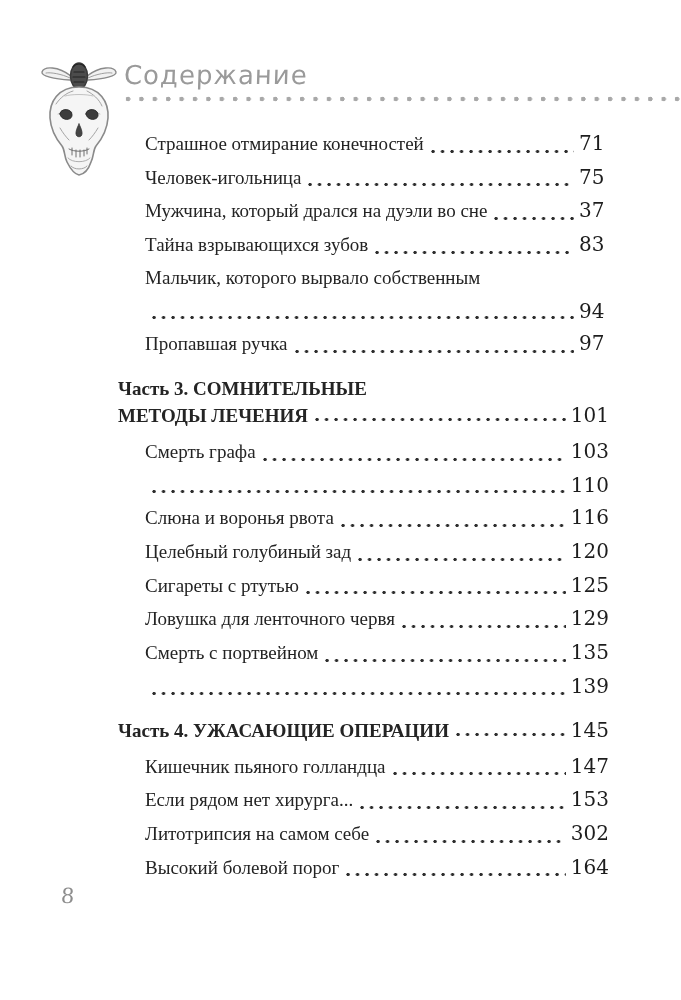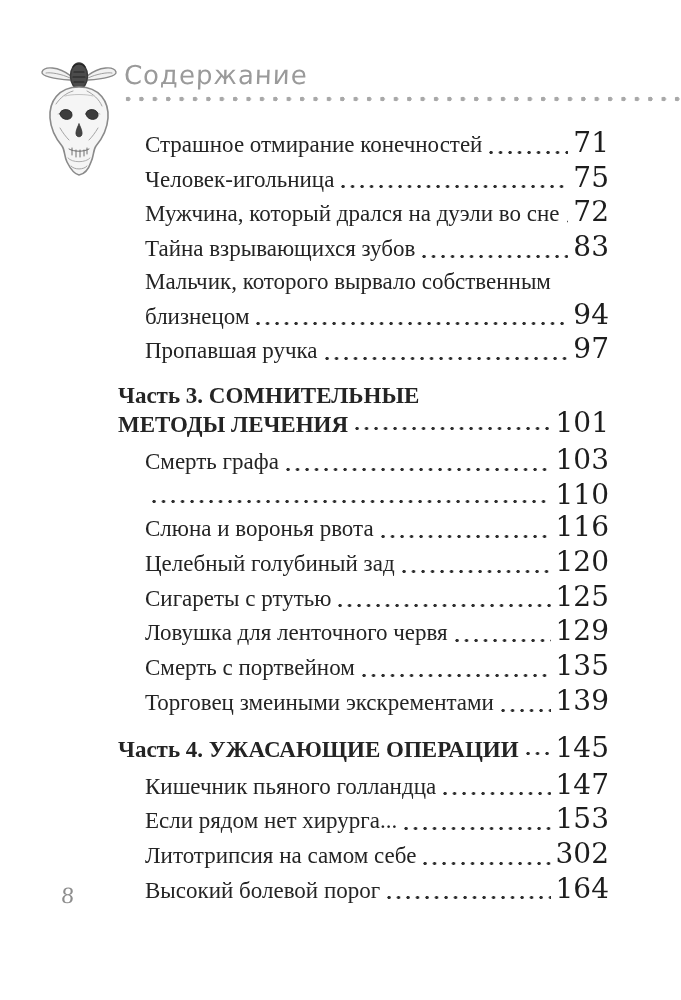--- a/index.html
+++ b/index.html
@@ -60,34 +60,34 @@
     white-space: nowrap;
   }
   .toc-item.entry .toc-row { padding-left: 27px; }
   .toc-item.section { margin-top: 14px; margin-bottom: 6px; }
   .toc-item.section .toc-row {
     line-height: 27px;
     font-weight: bold;
     padding-left: 0;
   }
   .toc-title {
-    font-size: 23px;
+    font-size: 19px;
     color: #242424;
   }
   .leader {
     flex: 1 1 auto;
     align-self: flex-end;
     height: 5px;
     margin: 0 5px 7px 7px;
     background-image: radial-gradient(circle 1.5px at 2px 2.5px, #2c2c2c 1.4px, rgba(44,44,44,0) 1.9px);
     background-size: 9.5px 5px;
     background-repeat: repeat-x;
   }
   .pagenum {
-    font-size: 28px;
+    font-size: 20px;
     color: #1d1d1d;
     min-width: 30px;
     font-family: "DejaVu Serif", serif;
     font-weight: 400;
   }
   .toc-item.section .pagenum { font-weight: normal; }
   
   .folio {
     position: absolute;
     left: 61px;
@@ -144,36 +144,35 @@
         <div class="toc-row">
           <span class="toc-title">Человек-игольница</span>
           <span class="leader"></span>
           <span class="pagenum">75</span>
         </div>
       </div>
       <div class="toc-item entry">
         <div class="toc-row">
           <span class="toc-title">Мужчина, который дрался на дуэли во сне</span>
           <span class="leader"></span>
-          <span class="pagenum">72</span>
+          <span class="pagenum">37</span>
         </div>
       </div>
       <div class="toc-item entry">
         <div class="toc-row">
           <span class="toc-title">Тайна взрывающихся зубов</span>
           <span class="leader"></span>
           <span class="pagenum">83</span>
         </div>
       </div>
       <div class="toc-item entry">
         <div class="toc-row">
           <span class="toc-title">Мальчик, которого вырвало собственным</span>
         </div>
         <div class="toc-row">
-          <span class="toc-title">близнецом</span>
           <span class="leader"></span>
           <span class="pagenum">94</span>
         </div>
       </div>
       <div class="toc-item entry">
         <div class="toc-row">
           <span class="toc-title">Пропавшая ручка</span>
           <span class="leader"></span>
           <span class="pagenum">97</span>
         </div>
@@ -231,21 +230,20 @@
       </div>
       <div class="toc-item entry">
         <div class="toc-row">
           <span class="toc-title">Смерть с портвейном</span>
           <span class="leader"></span>
           <span class="pagenum">135</span>
         </div>
       </div>
       <div class="toc-item entry">
         <div class="toc-row">
-          <span class="toc-title">Торговец змеиными экскрементами</span>
           <span class="leader"></span>
           <span class="pagenum">139</span>
         </div>
       </div>
       <div class="toc-item section">
         <div class="toc-row">
           <span class="toc-title">Часть 4. УЖАСАЮЩИЕ ОПЕРАЦИИ</span>
           <span class="leader"></span>
           <span class="pagenum">145</span>
         </div>

